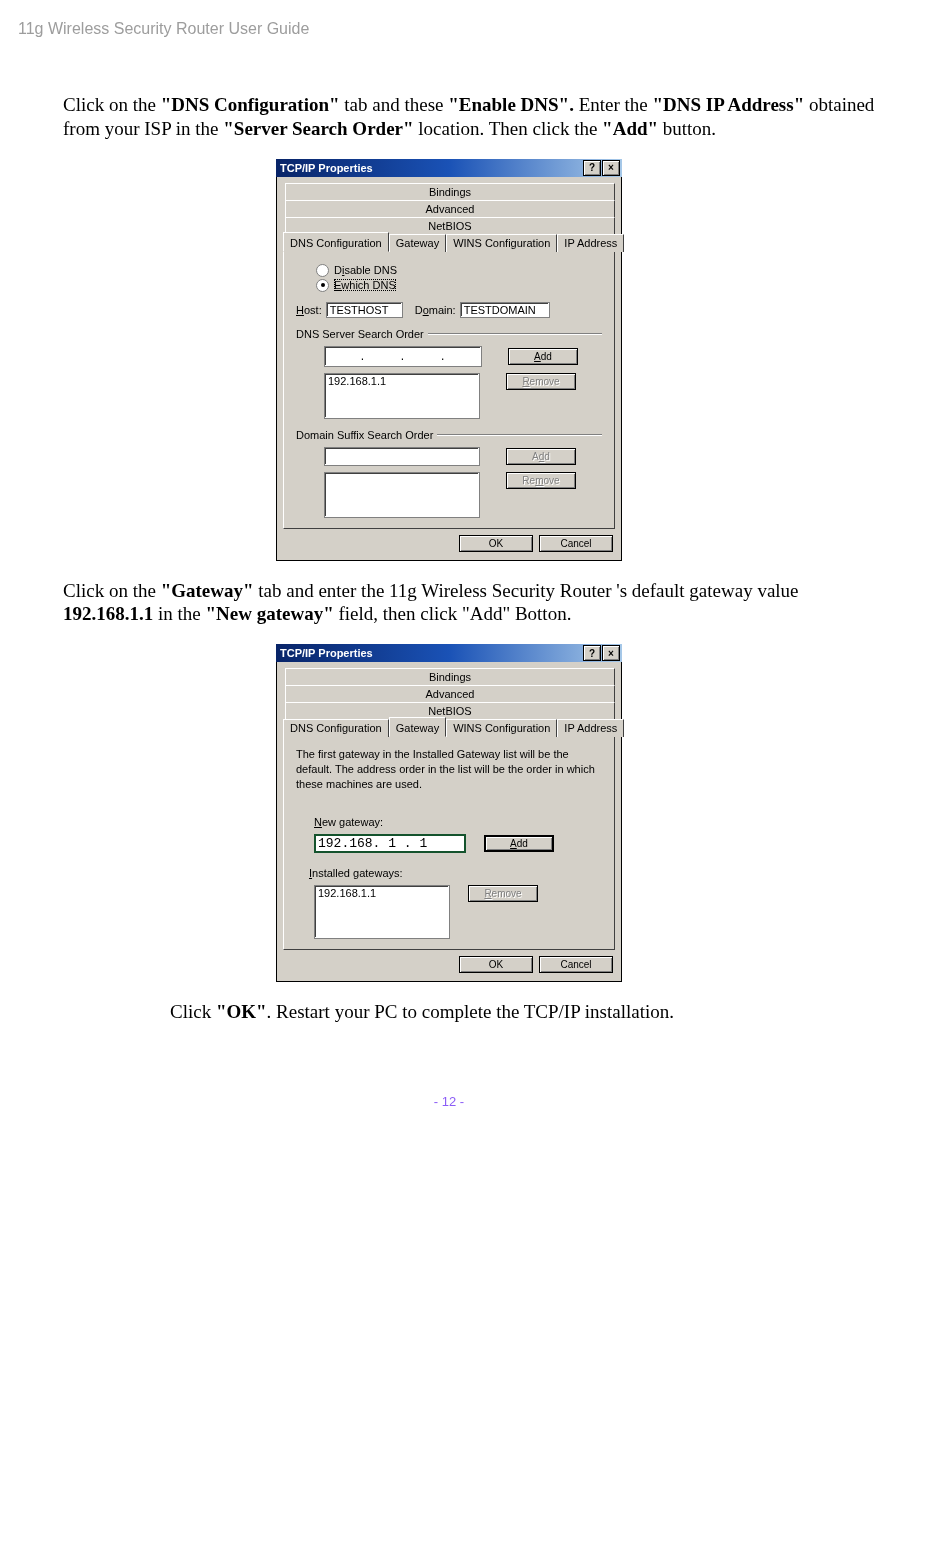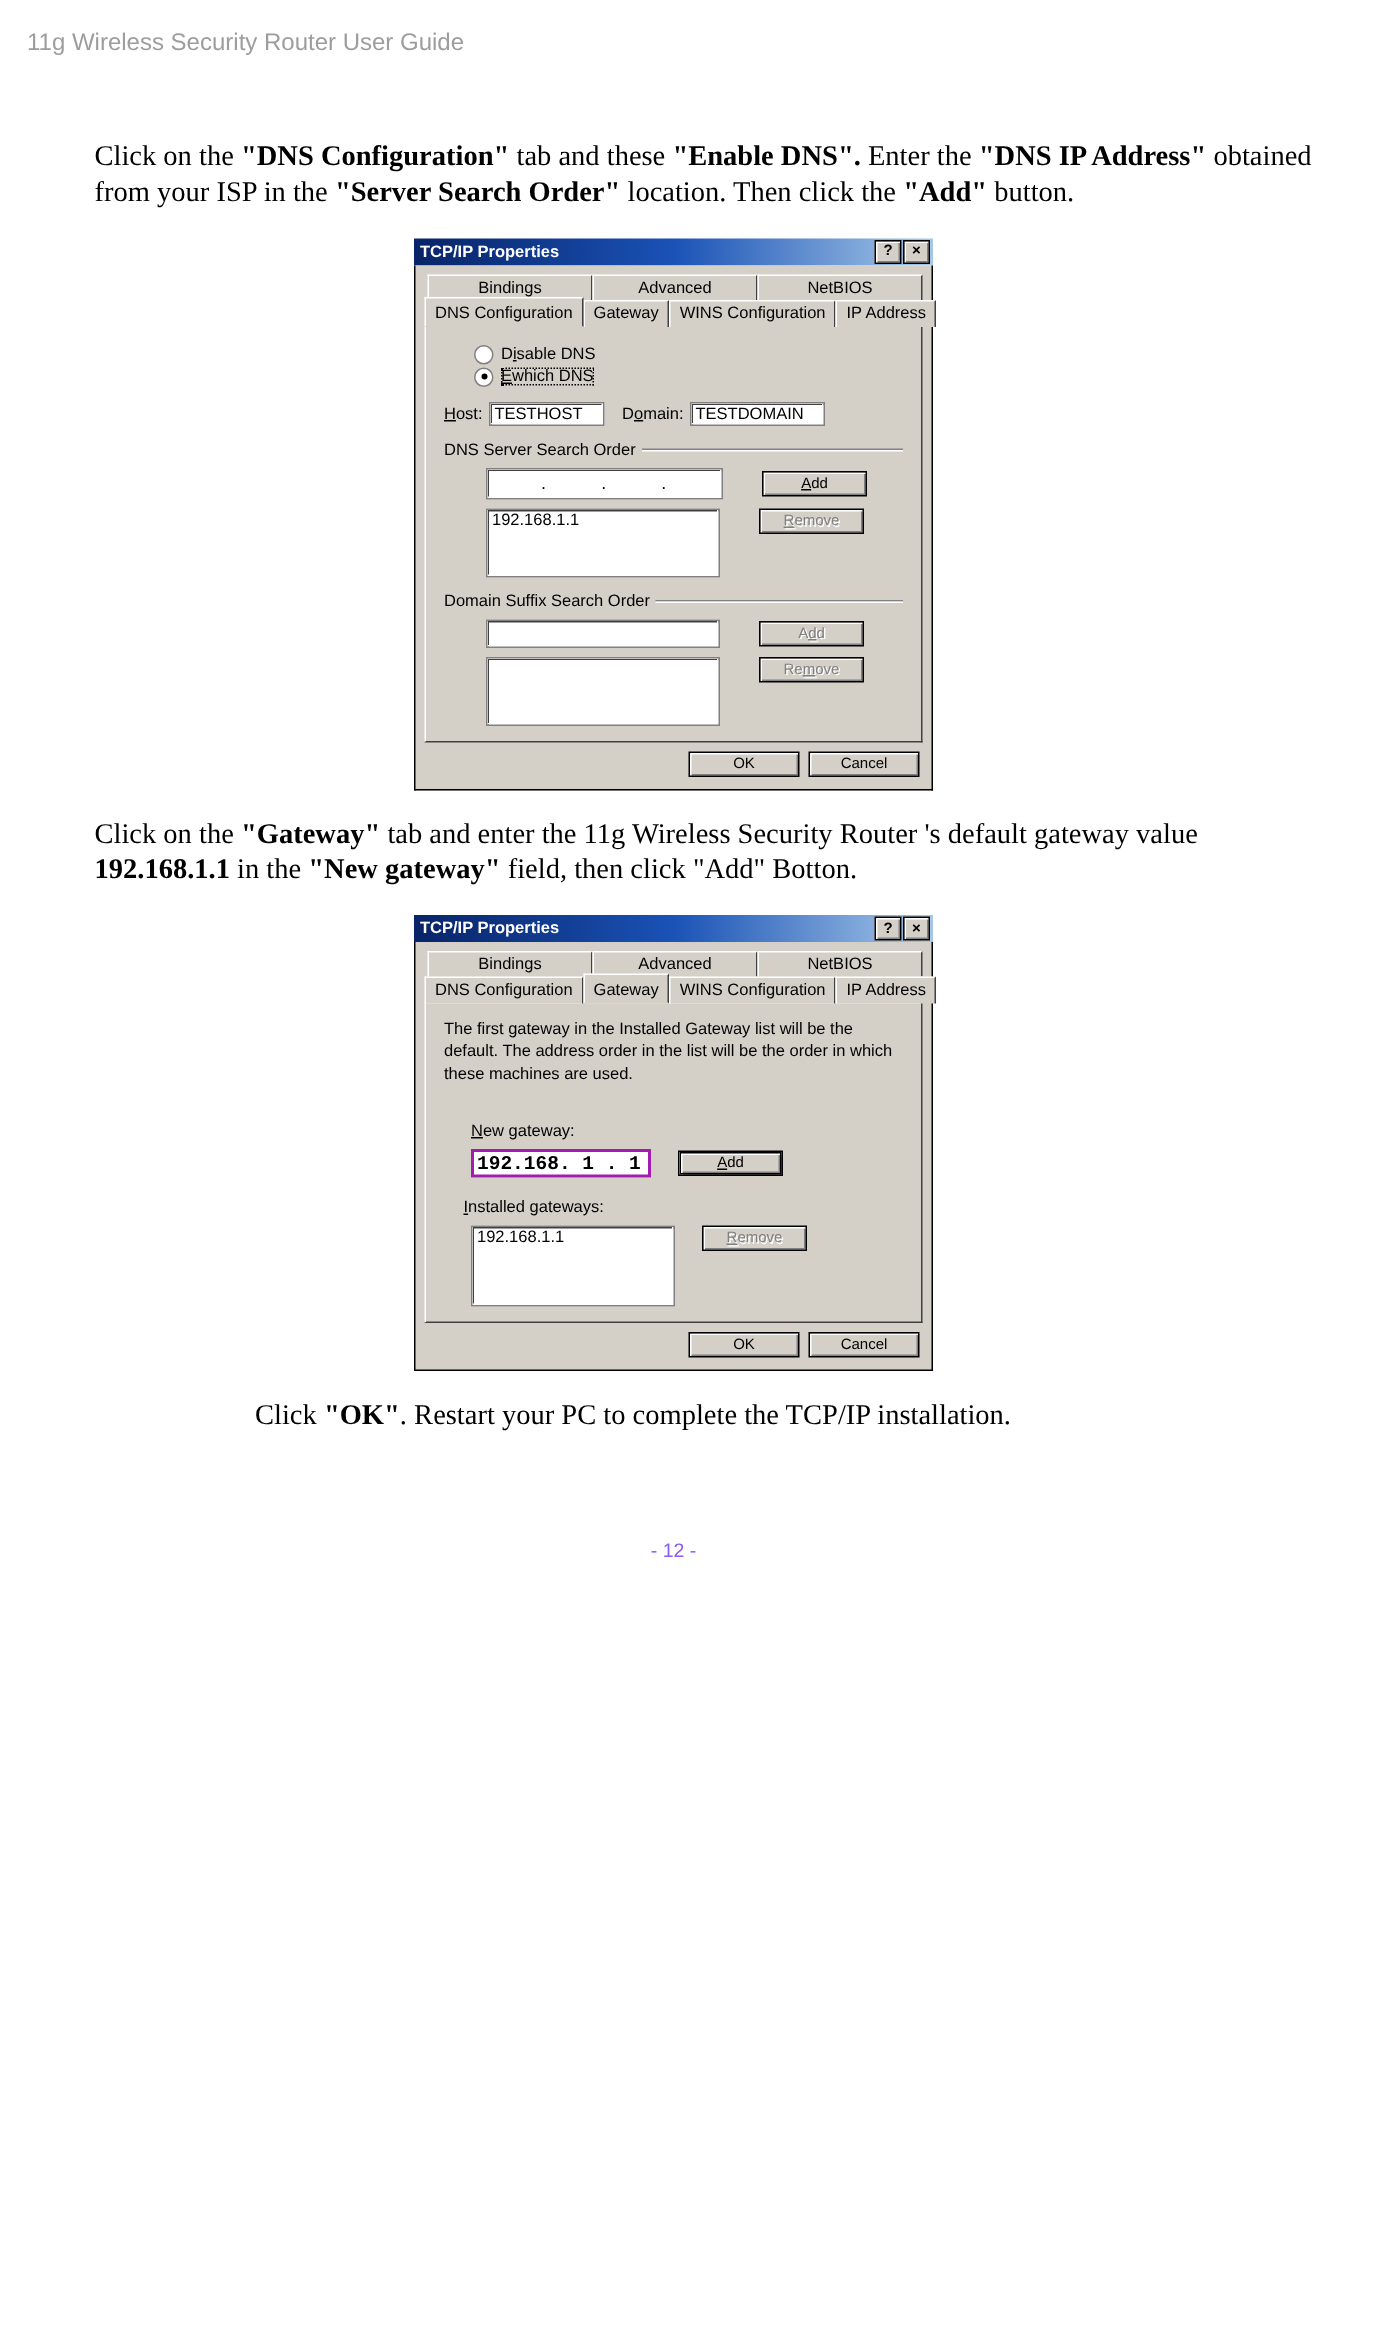--- a/index.html
+++ b/index.html
@@ -76,21 +76,21 @@
     padding: 6px 6px 6px 6px;
     position: relative;
     display: flex;
     flex-direction: column;
   }
   .tabs-row {
     display: flex;
     position: relative;
     z-index: 1;
   }
-  .tabs-row.back { margin-left: 2px; }
+  .tabs-row.back { margin-left: 2px; flex-direction: column; }
   .tab {
     background: #d4d0c8;
     border-top: 1px solid #fff;
     border-left: 1px solid #fff;
     border-right: 1px solid #404040;
     padding: 2px 6px 2px 6px;
     font-size: 11px;
     text-align: center;
     flex: 1;
     white-space: nowrap;
@@ -215,27 +215,27 @@
   .dotted-focus {
     outline: 1px dotted #000;
     outline-offset: -1px;
   }
   .explain {
     font-size: 11px;
     line-height: 1.35;
     margin-bottom: 24px;
   }
   .new-gw-input {
-    width: 120px;
+    width: 152px;
     height: 19px;
-    border: 2px solid #a21caf;
+    border: 2px solid #14532d;
     background: #fff;
     font-family: "Courier New", monospace;
     font-size: 13px;
-    font-weight: bold;
+    font-weight: normal;
     padding: 0 2px;
     display: flex;
     align-items: center;
     box-sizing: border-box;
   }
   .footer {
     text-align: center;
     font-family: Arial, sans-serif;
     font-size: 13px;
     color: #8b5cf6;

